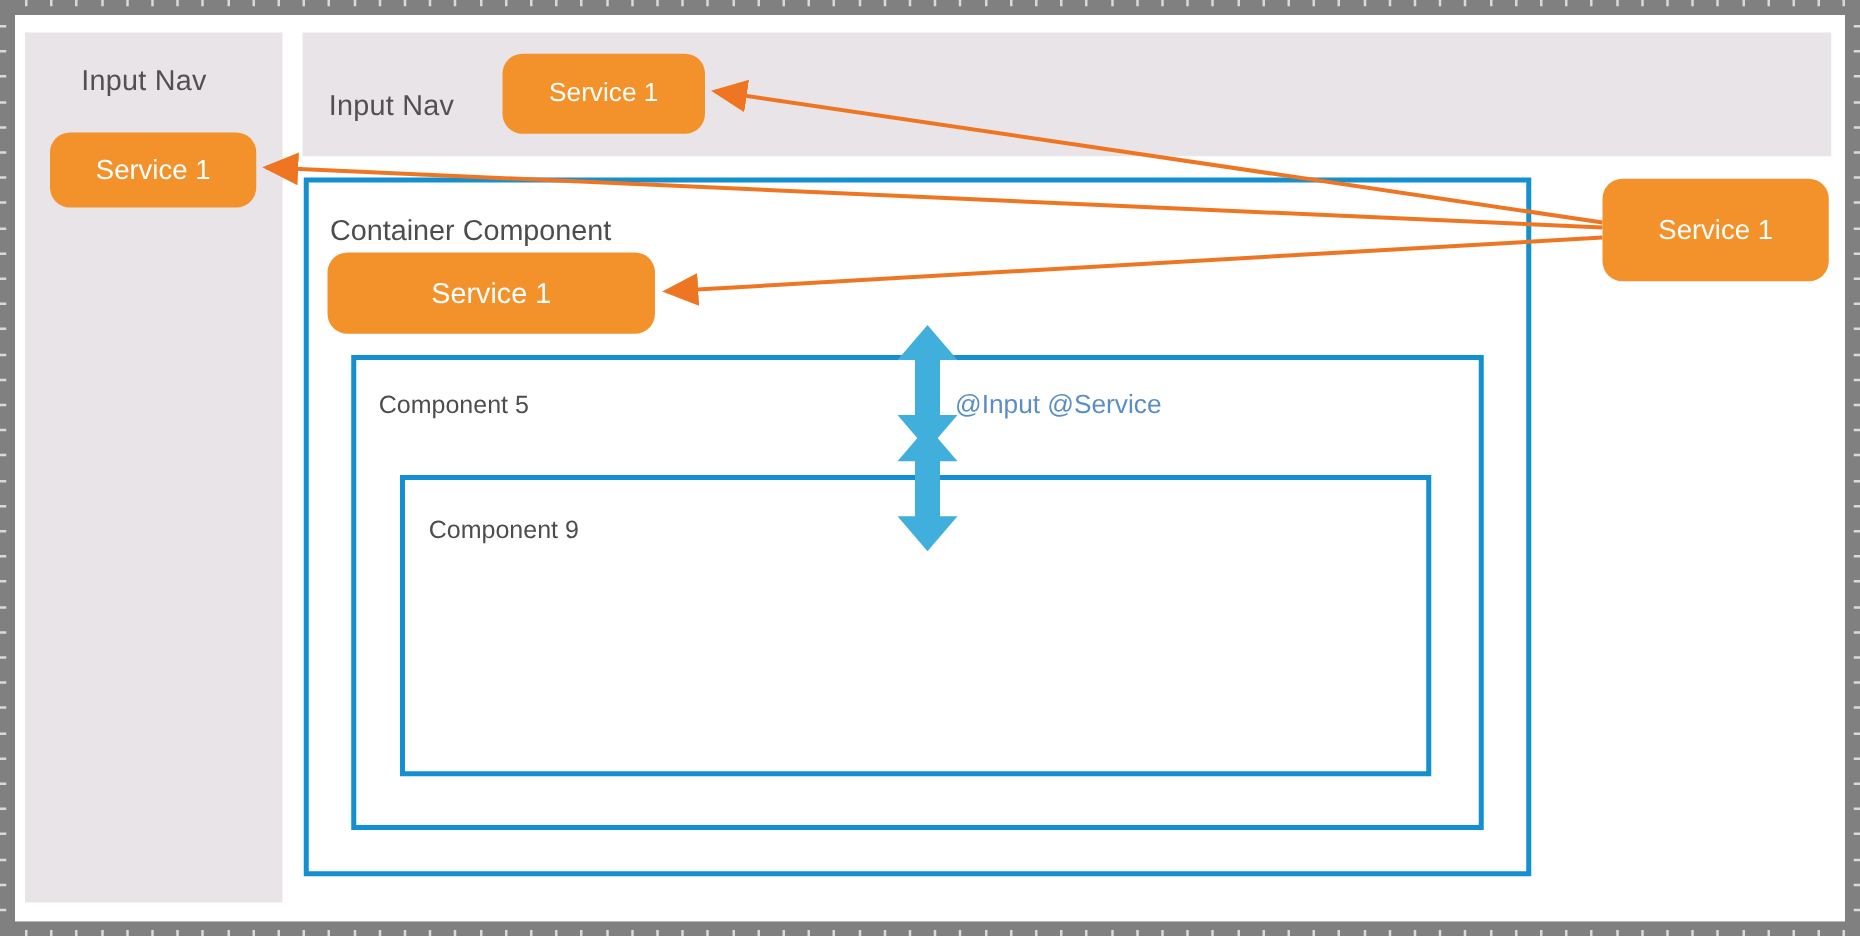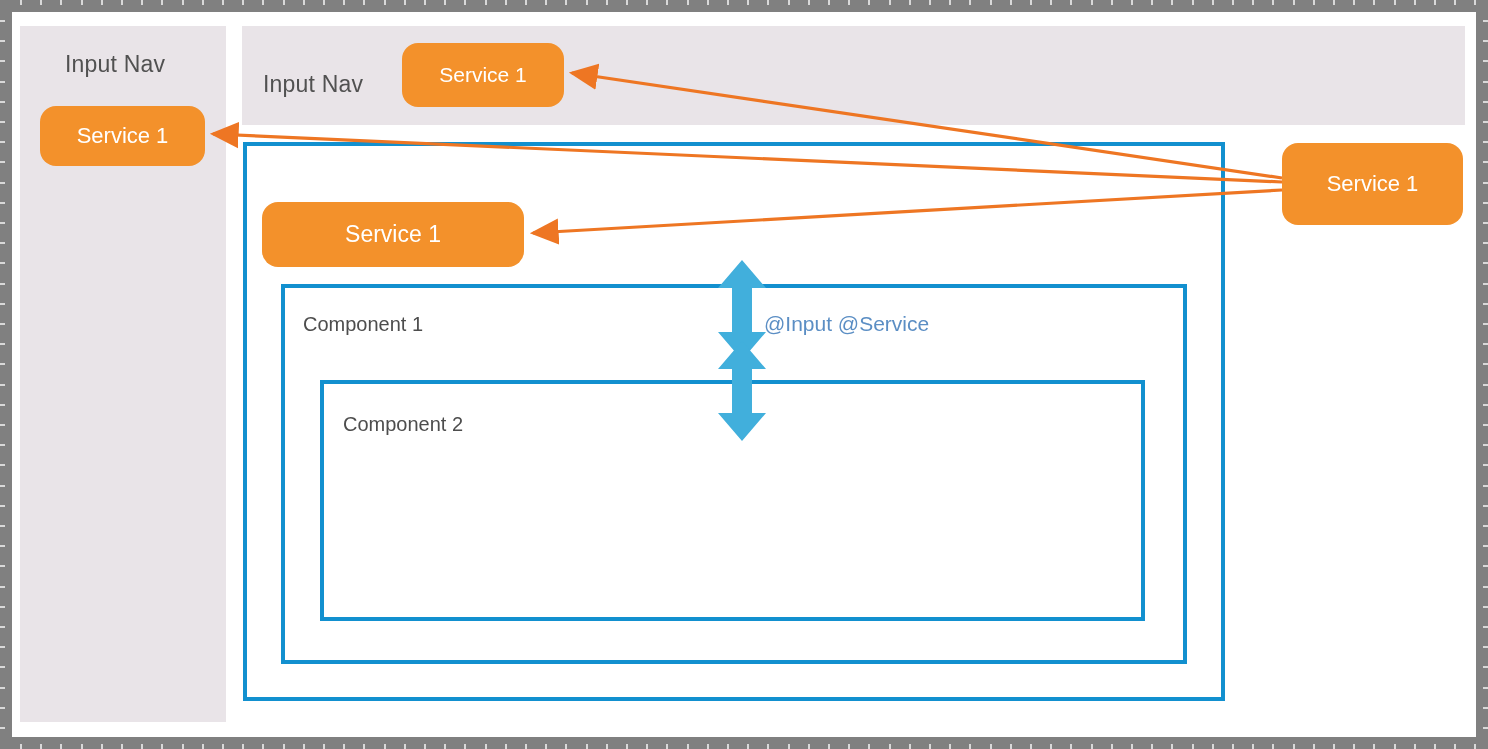--- a/index.html
+++ b/index.html
@@ -359,26 +359,27 @@
     </div>
   <div class="frame-inner-line"></div>
 
   <div class="panel side-nav"></div>
   <div class="panel-label side-nav-label">Input Nav</div>
 
   <div class="panel main-nav"></div>
   <div class="panel-label main-nav-label">Input Nav</div>
 
   <div class="box container-box"></div>
+  <div class="box-label container-label">Container Component</div>
 
   <div class="box component1-box"></div>
-  <div class="box-label component1-label">Component 1</div>
+  <div class="box-label component1-label">Component 5</div>
 
   <div class="box component2-box"></div>
-  <div class="box-label component2-label">Component 2</div>
+  <div class="box-label component2-label">Component 9</div>
 
   <svg class="overlay-svg" viewBox="0 0 1488 749" xmlns="http://www.w3.org/2000/svg">
 
     <g>
       <polygon fill="#41afdc" points="742,260 766,288 752,288 752,332 766,332 742,360 718,332 732,332 732,288 718,288"></polygon>
     </g>
 
     <g>
       <polygon fill="#41afdc" points="742,341 766,369 752,369 752,413 766,413 742,441 718,413 732,413 732,369 718,369"></polygon>
     </g>

